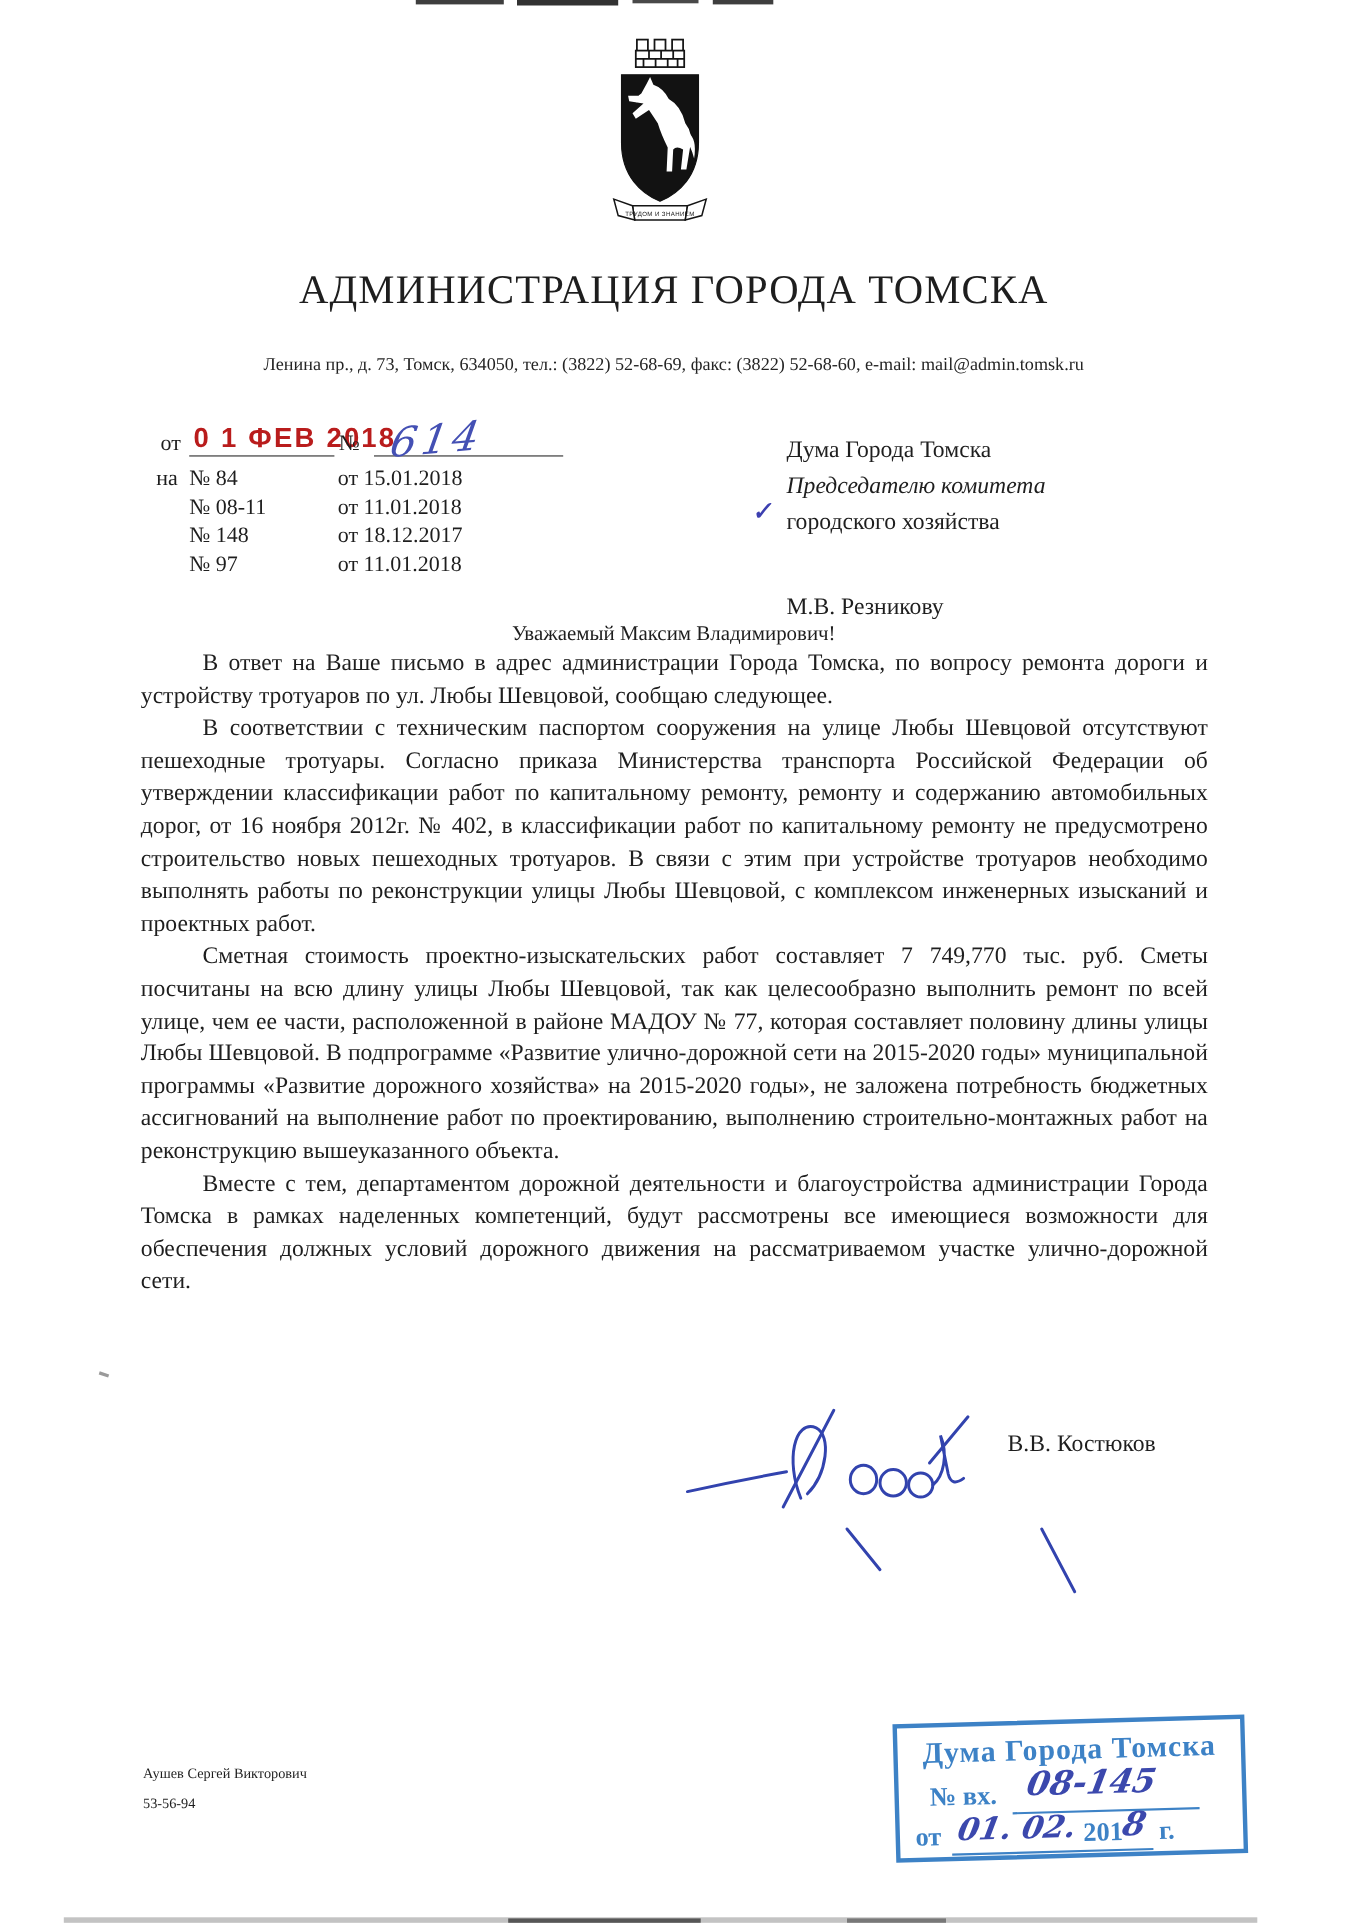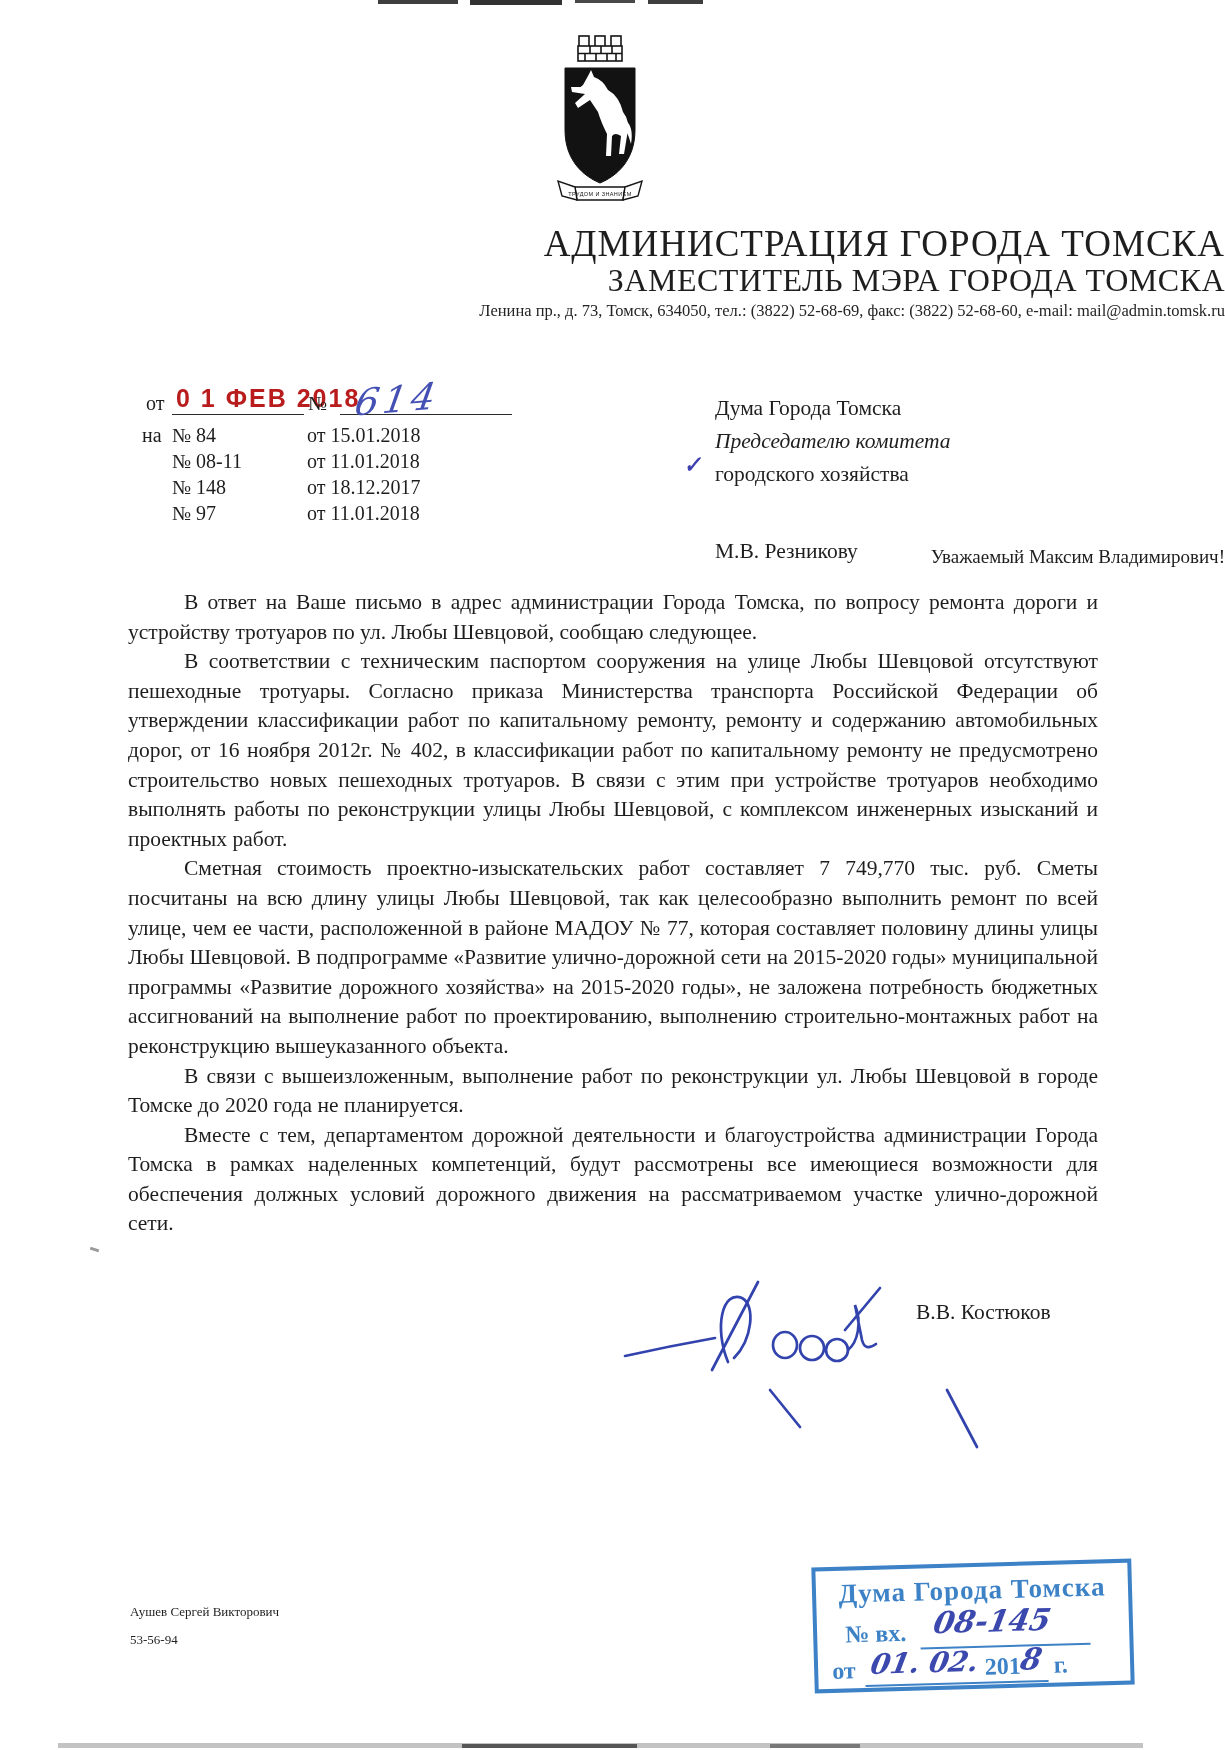--- a/index.html
+++ b/index.html
@@ -1,19 +1,19 @@
 <!DOCTYPE html>
 <html lang="ru"><head>
 <meta charset="utf-8">
 <style>
   html,body{margin:0;padding:0;background:#e8e8e8;}
   #page{position:relative;width:1225px;height:1750px;background:#ffffff;margin:0 auto;
         font-family:"Liberation Serif",serif;color:#1e1e1e;overflow:hidden;}
   .abs{position:absolute;}
-  .ctr{left:0;width:1225px;text-align:right;}
+  .ctr{left:0;width:1225px;text-align:center;margin-top:20px;}
   
   .t1{top:222px;font-size:37px;letter-spacing:1px;}
   .t2{top:262px;font-size:32px;letter-spacing:.5px;}
   .addr{top:301px;font-size:16.5px;color:#242424;}
   .okpo{top:332px;font-size:17px;color:#242424;}
   
   .reflbl{font-size:20px;}
   .u-line{position:absolute;height:0;border-bottom:1.6px solid #2a2a2a;}
   .fevstamp{top:384px;left:176px;font-family:"Liberation Sans",sans-serif;font-weight:700;
             font-size:25px;letter-spacing:2px;color:#b91c1c;white-space:nowrap;}
@@ -86,21 +86,20 @@
       <g stroke="#151515" fill="#ffffff" stroke-width="1.4">
         <path d="M30,157 L80,157 L78,170 L32,170 Z"></path>
         <path d="M30,157 L13,151 L17,166 L32,170 Z"></path>
         <path d="M80,157 L97,151 L93,166 L78,170 Z"></path>
       </g>
       <text x="55" y="166" font-size="5.5" text-anchor="middle" fill="#151515" font-family="Liberation Sans, sans-serif" letter-spacing="0.4">ТРУДОМ И ЗНАНИЕМ</text>
     </svg>
   </div>
 
   <div class="abs ctr t1">АДМИНИСТРАЦИЯ ГОРОДА ТОМСКА</div>
-  <div class="abs ctr t2">ЗАМЕСТИТЕЛЬ МЭРА ГОРОДА ТОМСКА</div>
   <div class="abs ctr addr">Ленина пр., д. 73, Томск, 634050, тел.: (3822) 52-68-69, факс: (3822) 52-68-60, e-mail: mail@admin.tomsk.ru</div>
 
   <div class="abs reflbl" style="left:146px;top:392px;">от</div>
   <div class="u-line" style="left:172px;top:414px;width:132px;"></div>
   <div class="abs fevstamp">0 1 ФЕВ 2018</div>
   <div class="abs reflbl" style="left:308px;top:392px;">№</div>
   <div class="u-line" style="left:340px;top:414px;width:172px;"></div>
   <div class="abs outnum">614</div>
 
   <div class="abs refrow" style="left:142px;top:424px;">на</div>
@@ -117,21 +116,20 @@
   <div class="abs rcpt" style="top:429px;font-style:italic;">Председателю комитета</div>
   <div class="abs rcpt" style="top:462px;">городского хозяйства</div>
   <div class="abs rcpt" style="top:495px;margin-top:44px;">М.В. Резникову</div>
   <div class="abs check">✓</div>
 
   <div class="abs ctr salut">Уважаемый Максим Владимирович!</div>
   <div class="abs" id="bodytext">
     <p>В ответ на Ваше письмо в адрес администрации Города Томска, по вопросу ремонта дороги и устройству тротуаров по ул. Любы Шевцовой, сообщаю следующее.</p>
     <p>В соответствии с техническим паспортом сооружения на улице Любы Шевцовой отсутствуют пешеходные тротуары. Согласно приказа Министерства транспорта Российской Федерации об утверждении классификации работ по капитальному ремонту, ремонту и содержанию автомобильных дорог, от 16 ноября 2012г. № 402, в классификации работ по капитальному ремонту не предусмотрено строительство новых пешеходных тротуаров. В связи с этим при устройстве тротуаров  необходимо выполнять работы по  реконструкции улицы Любы Шевцовой, с комплексом инженерных изысканий и проектных работ.</p>
     <p>Сметная стоимость проектно-изыскательских работ составляет 7 749,770 тыс. руб. Сметы посчитаны на всю длину улицы Любы Шевцовой, так как целесообразно выполнить ремонт по всей улице, чем ее части, расположенной в районе МАДОУ № 77, которая составляет половину длины улицы Любы Шевцовой. В подпрограмме «Развитие улично-дорожной сети на 2015-2020 годы» муниципальной программы «Развитие дорожного хозяйства» на 2015-2020 годы», не заложена потребность бюджетных ассигнований на выполнение работ по проектированию, выполнению строительно-монтажных работ на реконструкцию вышеуказанного объекта.</p>
-    <p>В связи с вышеизложенным, выполнение работ по реконструкции ул. Любы Шевцовой в городе Томске до 2020 года не планируется.</p>
     <p>Вместе с тем, департаментом дорожной деятельности и благоустройства администрации Города Томска в рамках наделенных компетенций, будут рассмотрены все имеющиеся возможности для обеспечения должных условий дорожного движения на рассматриваемом участке улично-дорожной сети.</p>
   </div>
 
   <div class="abs" style="left:600px;top:1268px;width:390px;height:195px;">
     <svg width="390" height="195" viewBox="0 0 390 195">
       <g fill="none" stroke="#3243ae" stroke-width="2.7" stroke-linecap="round">
         <path d="M25,88 Q70,78 115,70"></path>
         <path d="M128,94 C114,60 122,22 142,30 C156,37 152,72 134,90"></path>
         <path d="M112,102 L158,14"></path>
         <ellipse cx="185" cy="77" rx="12" ry="13"></ellipse>

